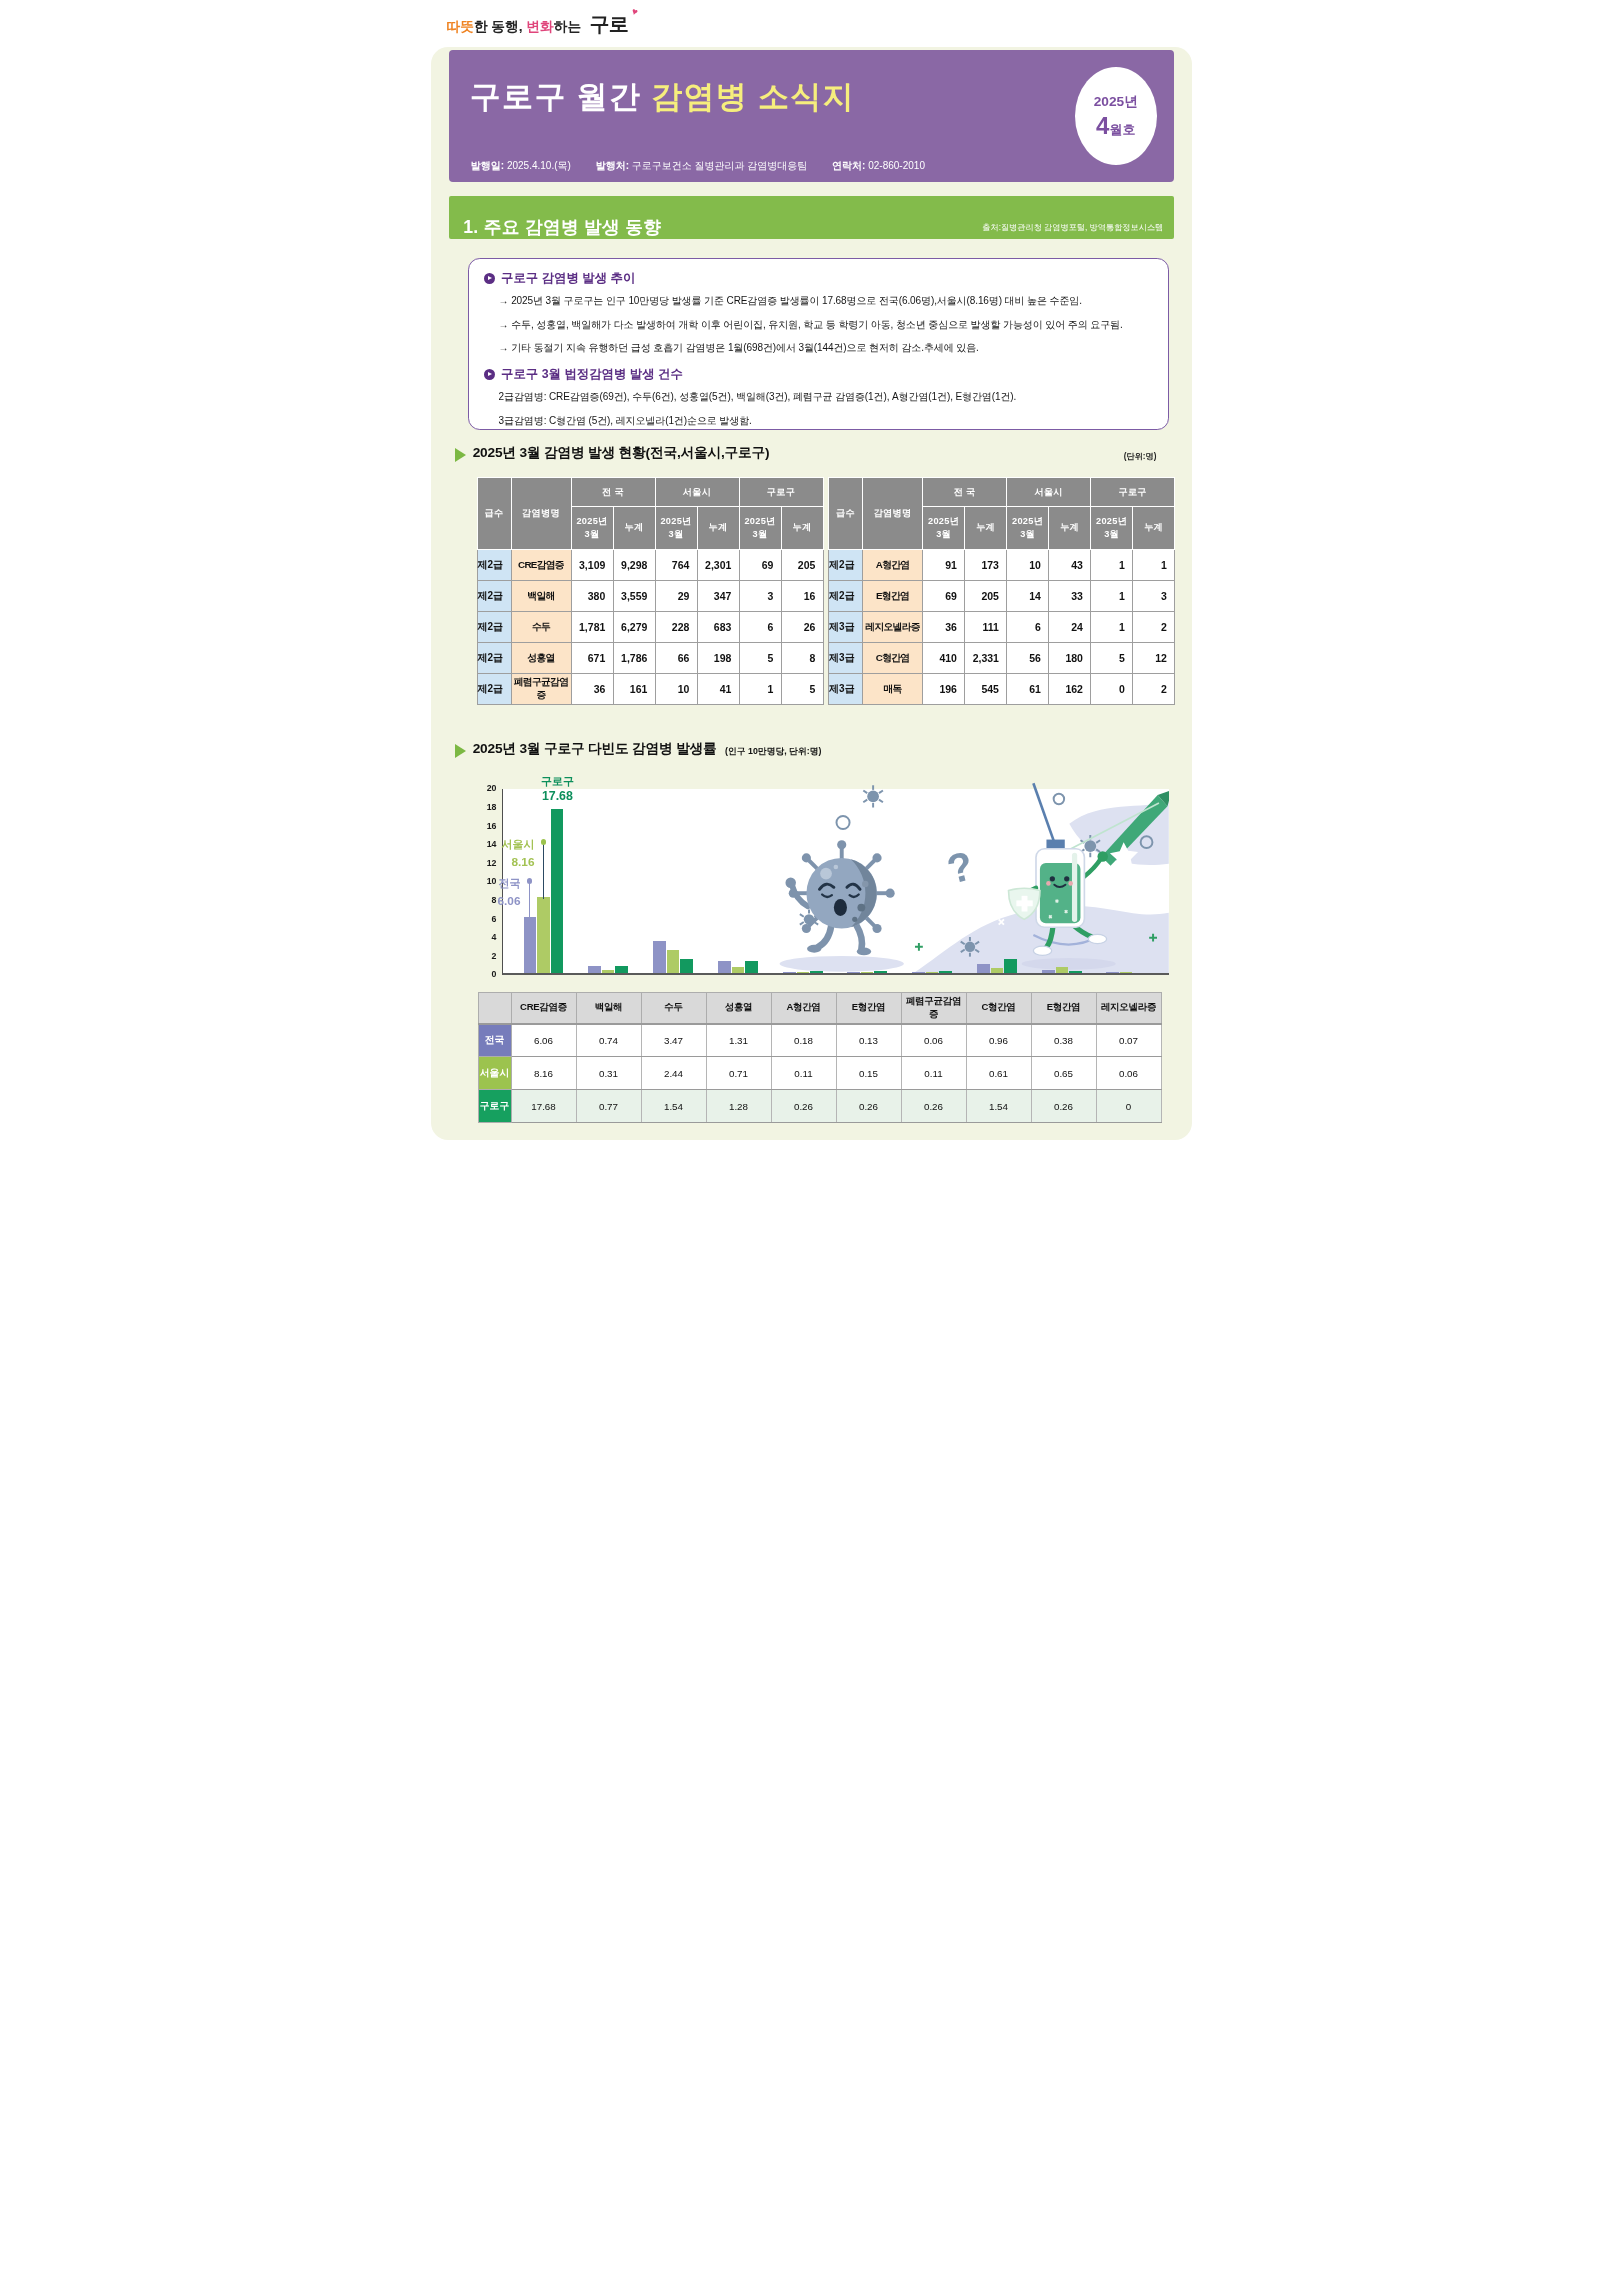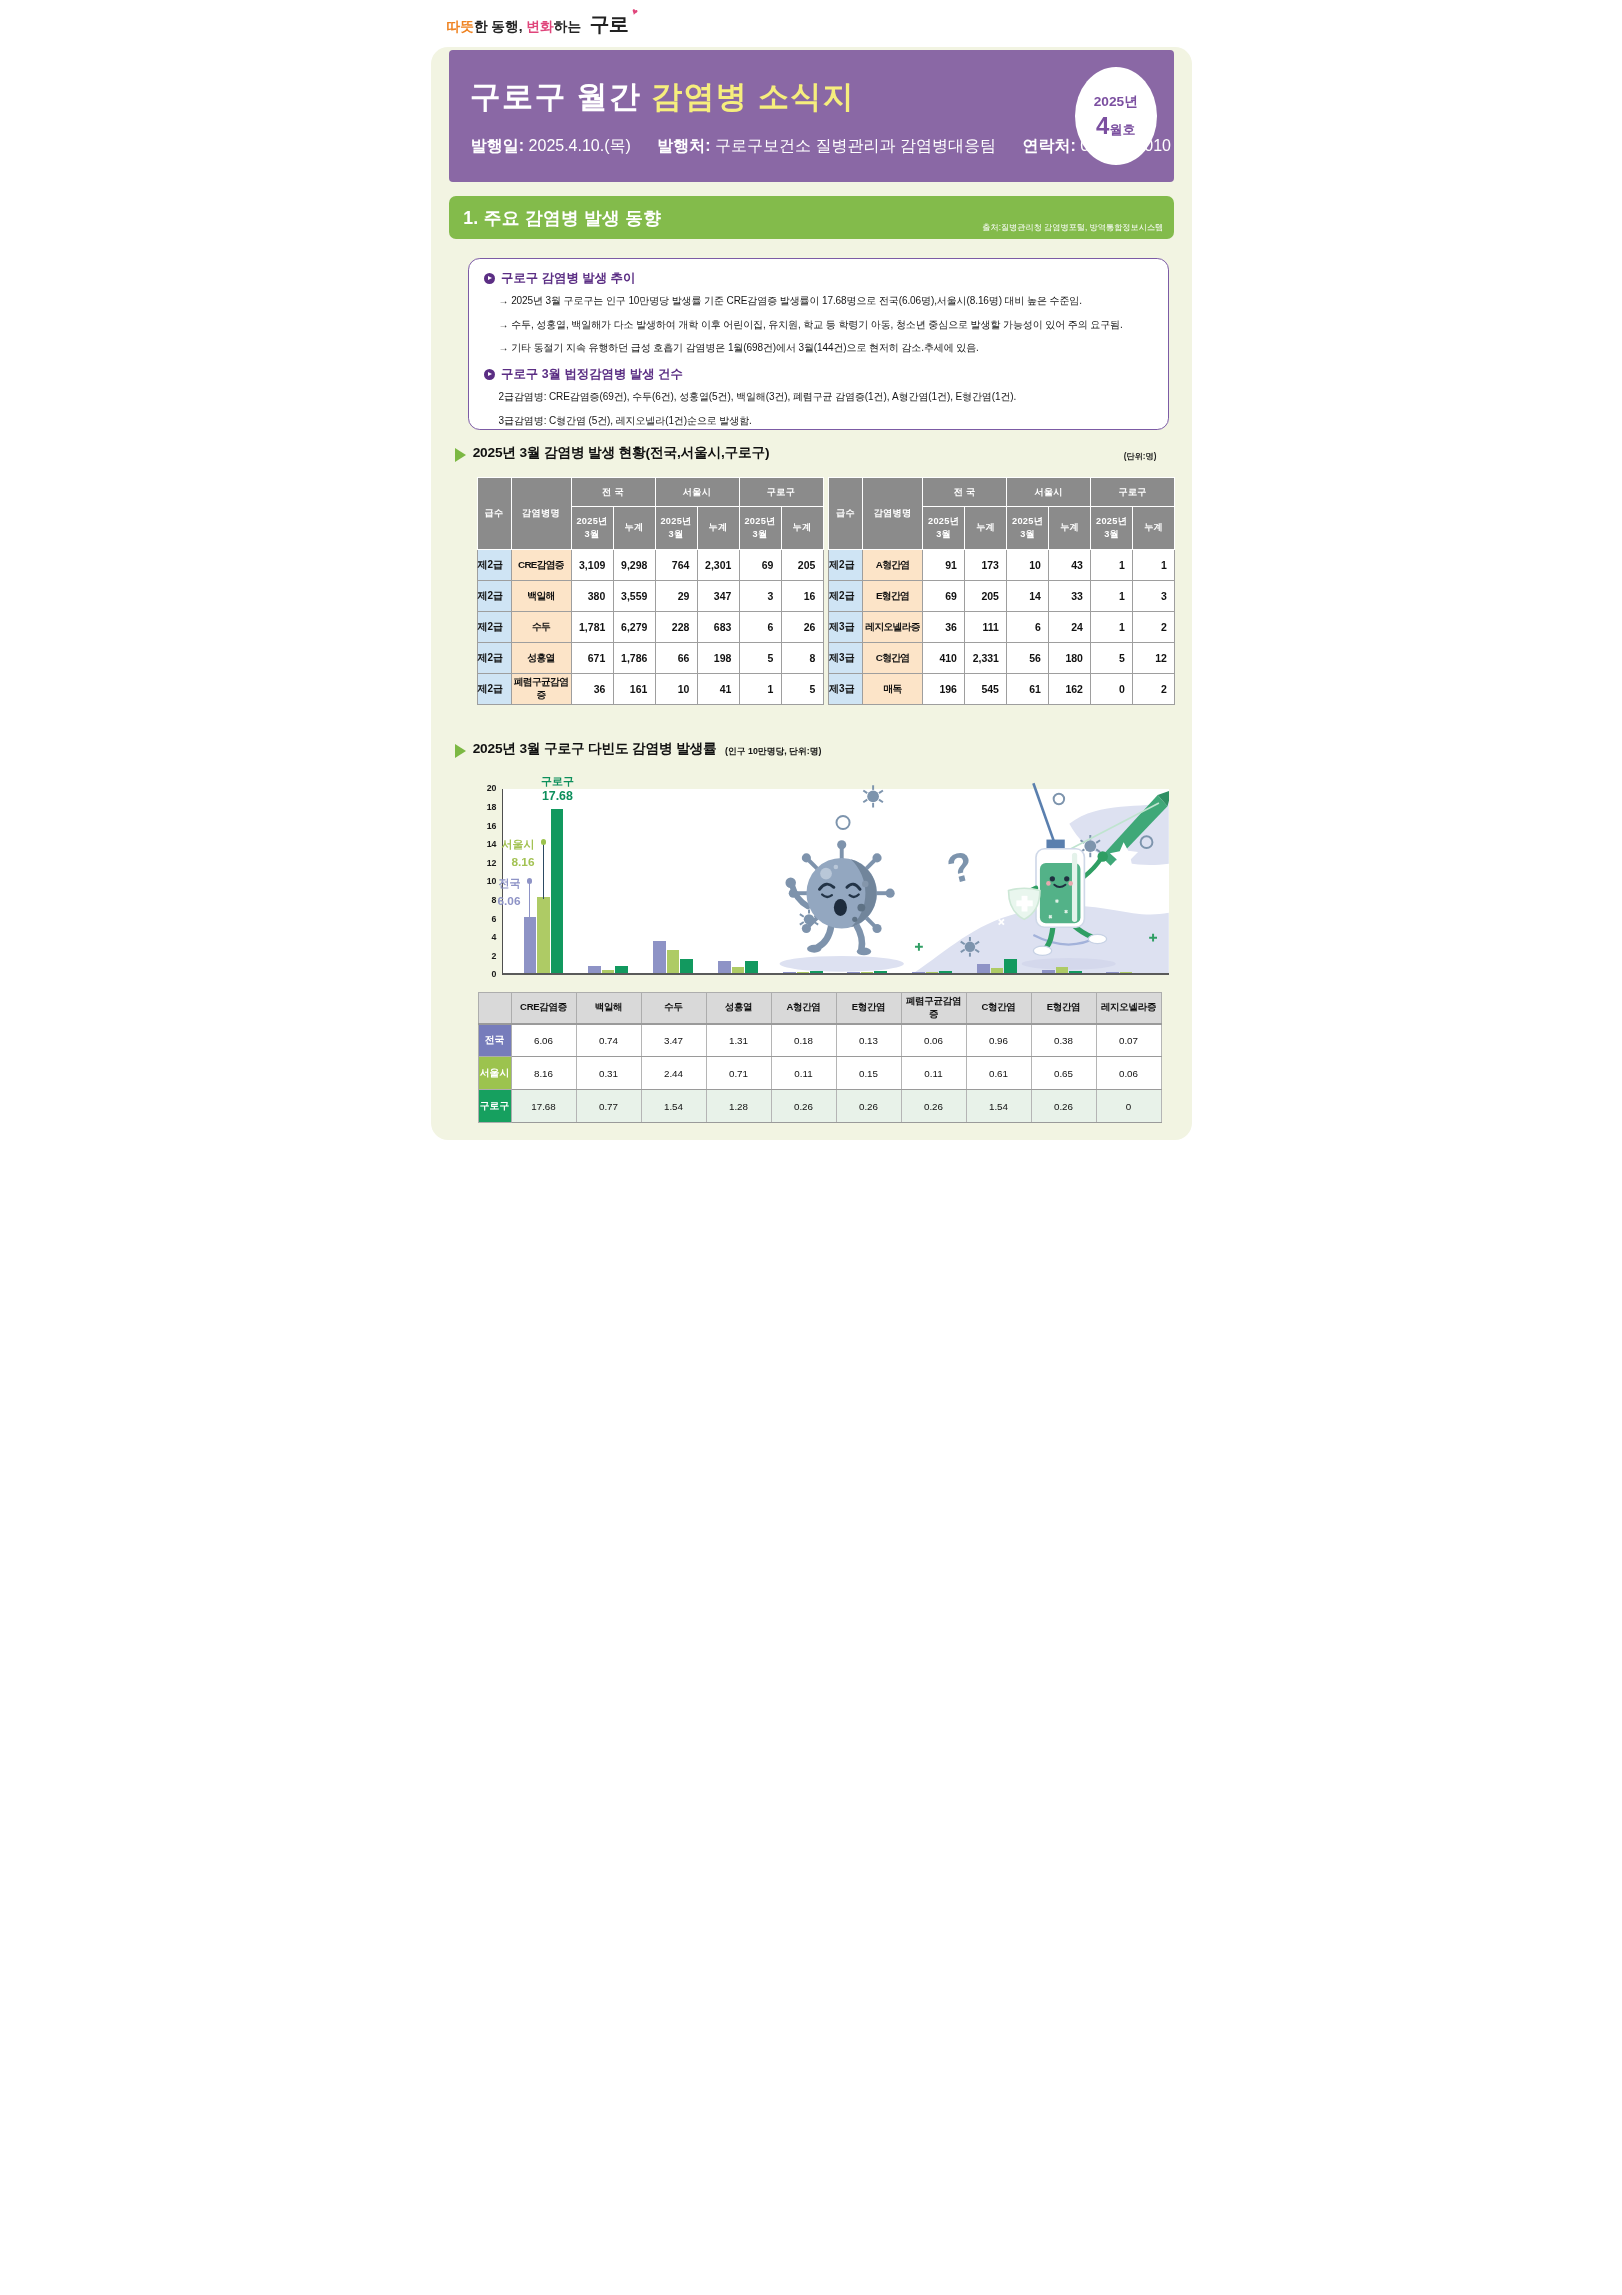--- a/index.html
+++ b/index.html
@@ -13,31 +13,31 @@
   .logo .lg-brand { font-size: 20px; font-weight: 700; margin-left: 4.6px; position: relative; letter-spacing: -0.7px; text-align: center; }
   .logo .lg-heart { position: absolute; top: -6.5px; right: -8.5px; color: #e0457b; font-size: 9.8px; transform: rotate(18deg); }
 
   
   .panel { position: absolute; left: 25px; top: 47px; width: 761px; height: 1093px; background: #f2f4e2; border-radius: 17px; }
 
   
   .banner { position: absolute; left: 18.3px; top: 3.3px; width: 725px; height: 132px; background: #8a68a5; border-radius: 3.9px; }
   .banner-title { position: absolute; left: 21px; top: 26px; font-size: 31px; font-weight: 800; letter-spacing: 1.3px; color: #ffffff; white-space: nowrap; }
   .banner-title .t-yellow { color: #f6ee7d; }
-  .banner-meta { position: absolute; left: 22px; bottom: 25px; color: #fff; font-size: 16px; white-space: nowrap; }
+  .banner-meta { position: absolute; left: 22px; bottom: 9px; color: #fff; font-size: 10px; white-space: nowrap; }
   .banner-meta .meta-item { margin-right: 22px; }
   .banner-meta b { font-weight: 800; }
   .badge { position: absolute; right: 17px; top: 17px; width: 82px; height: 98px; background: #fff; border-radius: 50%;
            display: flex; flex-direction: column; align-items: center; justify-content: center; color: #7b4fa0; font-weight: 800; }
   .badge-year { font-size: 13.7px; }
   .badge-month { font-size: 13px; margin-top: 1.3px; }
   .badge-num { font-size: 24px; font-weight: 800; }
 
   
-  .section-bar { position: absolute; left: 18.3px; top: 149px; width: 725px; height: 43px; background: #83bb4b; border-radius: 7px; display: flex; align-items: center; }
+  .section-bar { position: absolute; left: 18.3px; top: 149px; width: 725px; height: 43px; background: #83bb4b; border-radius: 2px; display: flex; align-items: flex-end; }
   .section-bar .sb-title { margin-left: 14.4px; font-size: 17.7px; font-weight: 800; color: #fff; letter-spacing: 0.3px; }
   .section-bar .sb-source { margin-left: auto; margin-right: 10.5px; align-self: flex-end; margin-bottom: 5.9px; font-size: 8.2px; color: #fff; }
 
   
   .info-box { position: absolute; left: 37px; top: 211px; width: 701px; height: 172px; background: #fff; border: 1.6px solid #7c5ba5; border-radius: 11.8px; padding: 8.5px 17px 0 15.7px; }
   .sub-head { display: flex; align-items: center; gap: 5.9px; color: #5b2e84; font-size: 12.4px; font-weight: 800; margin: 2.6px 0 2px 0; }
   .sub-icon { width: 11px; height: 11px; border-radius: 50%; background: #5b2e84; position: relative; flex: 0 0 11px; }
   .sub-icon::after { content: ""; position: absolute; left: 3.9px; top: 2.6px; border-left: 4.6px solid #fff; border-top: 2.9px solid transparent; border-bottom: 2.9px solid transparent; }
   .info-line { margin-left: 14.4px; font-size: 10px; color: #141414; line-height: 23.6px; letter-spacing: -0.1px; white-space: nowrap; }
 

